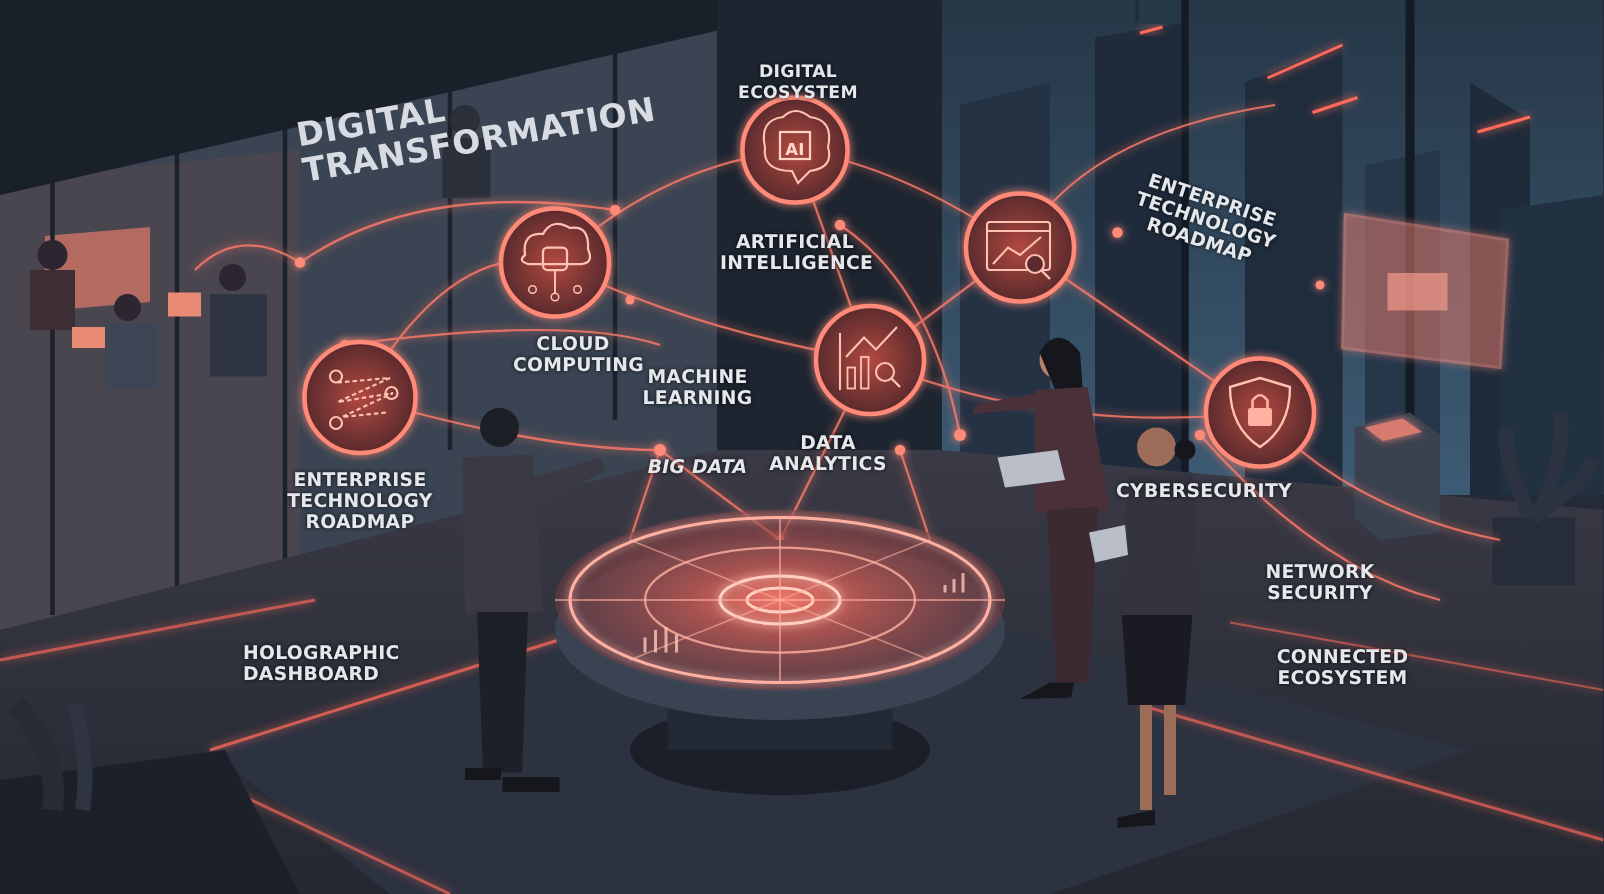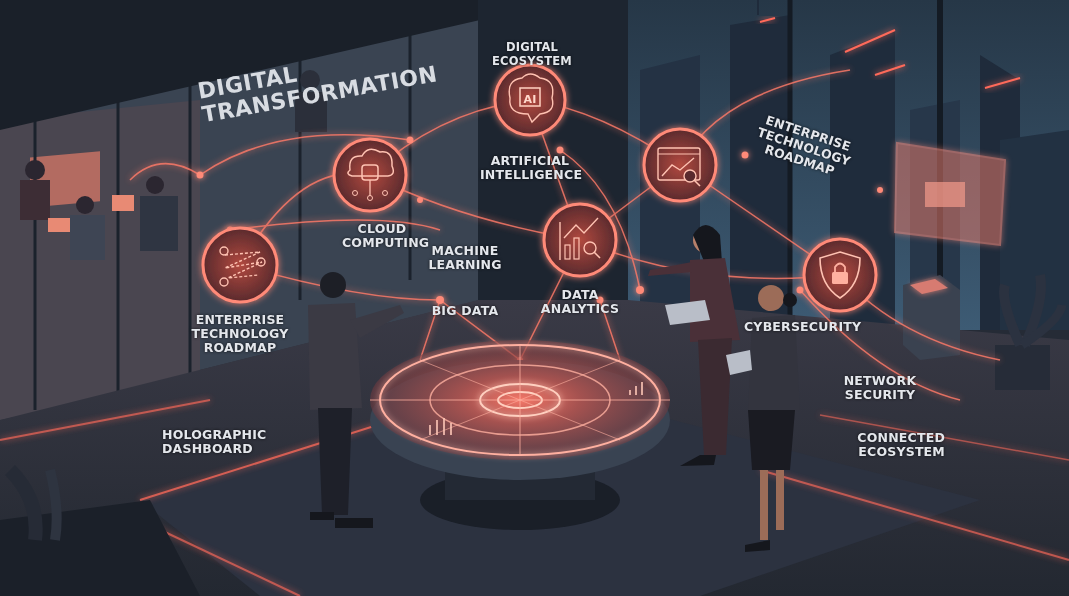--- a/index.html
+++ b/index.html
@@ -256,28 +256,28 @@
 <div class="lbl" style="left:492px;top:40px;width:80px;font-size:11.5px;">DIGITAL
 ECOSYSTEM</div>
 <span class="lbl" style="left:520px;top:93px;width:20px;font-size:11px;color:#ffd8cc;text-shadow:none;">AI</span>
 <div class="lbl" style="left:480px;top:154px;width:100px;">ARTIFICIAL
 INTELLIGENCE</div>
 <div class="lbl" style="left:314px;top:222px;width:80px;margin-left:28px;">CLOUD
 COMPUTING</div>
 <div class="lbl" style="left:190px;top:313px;width:100px;">ENTERPRISE
 TECHNOLOGY
 ROADMAP</div>
-<div class="lbl" style="left:540px;top:288px;width:80px;">DATA
+<div class="lbl" style="left:512px;top:288px;width:80px;">DATA
 ANALYTICS</div>
 <div class="lbl" style="left:744px;top:320px;width:110px;">CYBERSECURITY</div>
 <div class="lbl" style="left:425px;top:244px;width:80px;">MACHINE
 LEARNING</div>
-<div class="lbl" style="left:425px;top:304px;width:80px;">BIG DATA</div>
+<div class="lbl" style="left:425px;top:304px;width:80px;font-style:italic;">BIG DATA</div>
 <div class="lbl" style="left:758px;top:110px;width:110px;transform:rotate(18deg);transform-origin:left top;">ENTERPRISE
 TECHNOLOGY
 ROADMAP</div>
 <div class="lbl" style="left:162px;top:428px;width:100px;text-align:left;">HOLOGRAPHIC
 DASHBOARD</div>
 <div class="lbl" style="left:830px;top:374px;width:100px;">NETWORK
 SECURITY</div>
-<div class="lbl" style="left:845px;top:431px;width:100px;text-align:right;">CONNECTED
+<div class="lbl" style="left:845px;top:431px;width:100px;text-align:center;">CONNECTED
 ECOSYSTEM</div>
 </div>
 
 </body></html>

